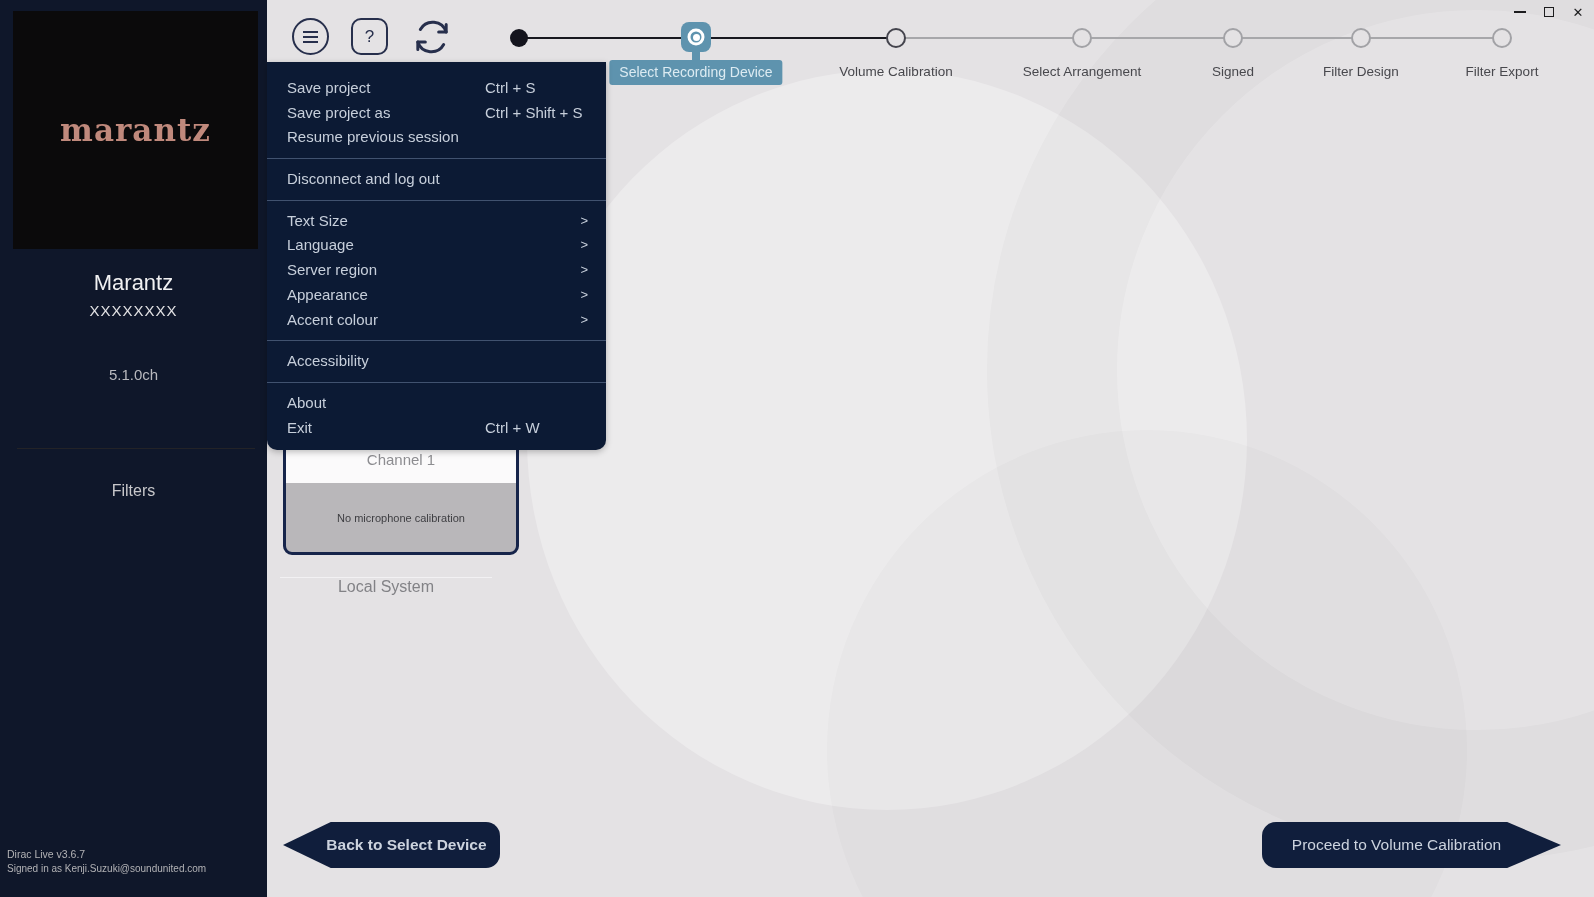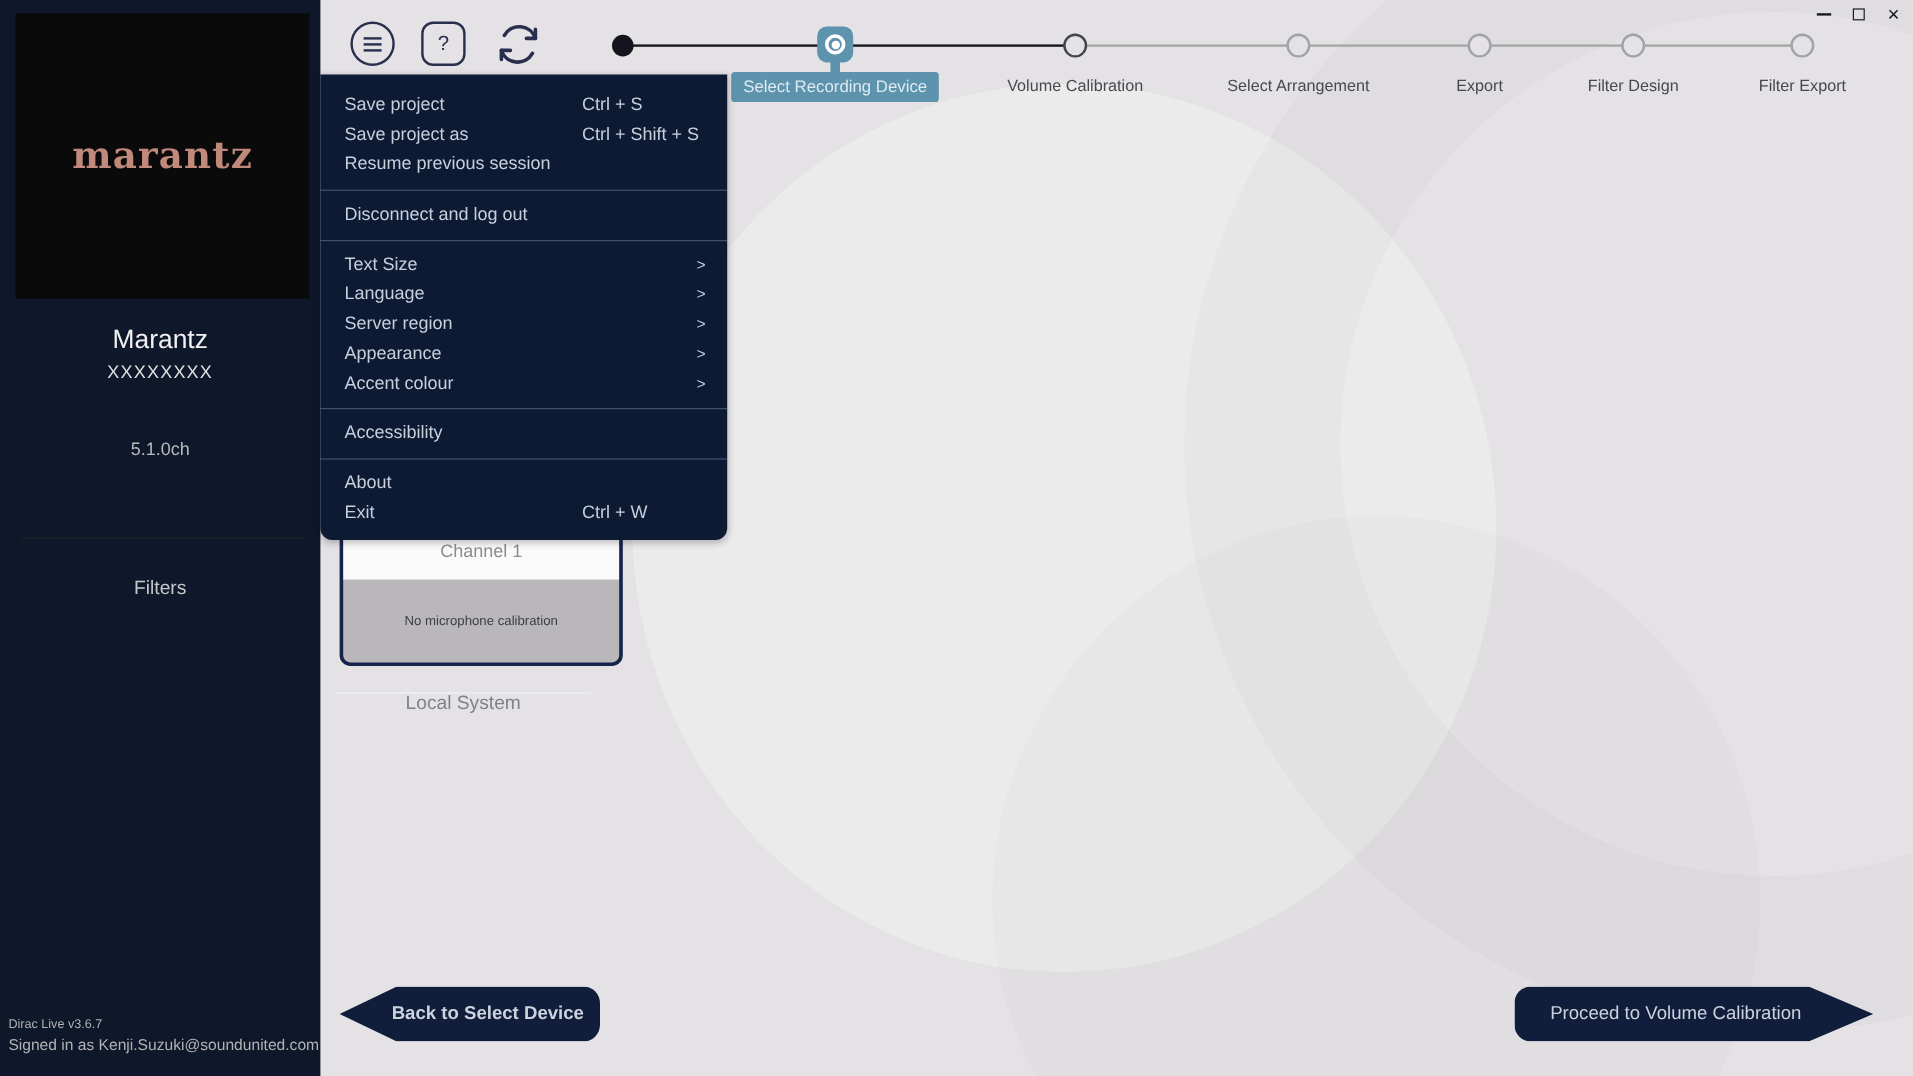--- a/index.html
+++ b/index.html
@@ -27,21 +27,21 @@
     font-size:22px; color:#f1f1f2; }
   .device-model { position:absolute; top:302px; width:267px; text-align:center;
     font-size:15px; color:#e2e2e4; letter-spacing:1px; }
   .device-channels { position:absolute; top:330px; width:267px; text-align:center;
     font-size:15px; color:#b9b9be;margin-top:36px; }
   .sidebar-divider { position:absolute; top:448px; left:17px; width:238px; height:1px;
     background:#232327; }
   .filters-label { position:absolute; top:482px; width:267px; text-align:center;
     font-size:16px; color:#c8c8cb; }
   .app-version { position:absolute; left:7px; top:848px; font-size:10.5px; color:#b2b2b5; }
-  .signed-in   { position:absolute; left:7px; top:863px; font-size:13px; color:#b2b2b5; }
+  .signed-in   { position:absolute; left:7px; top:863px; font-size:10px; color:#b2b2b5; }
 
   
   .main-bg { position:absolute; left:267px; top:0; right:0; bottom:0; overflow:hidden; }
   .wm1 { position:absolute; left:260px; top:70px; width:720px; height:740px;
     border-radius:50%; background:rgba(255,255,255,0.30); }
   .wm2 { position:absolute; left:720px; top:-120px; width:980px; height:980px;
     border-radius:50%; border:130px solid rgba(60,40,60,0.025); }
   .wm3 { position:absolute; left:560px; top:430px; width:640px; height:640px;
     border-radius:50%; background:rgba(60,40,60,0.02); }
 
@@ -187,21 +187,21 @@
   <div class="cur-badge">Select Recording Device</div>
 
   <div class="node node-open node-dark-ring" style="left:896px"></div>
   <div class="node node-open node-gray-ring" style="left:1082px"></div>
   <div class="node node-open node-gray-ring" style="left:1233px"></div>
   <div class="node node-open node-gray-ring" style="left:1361px"></div>
   <div class="node node-open node-gray-ring" style="left:1502px"></div>
 
   <div class="step-label" style="left:896px">Volume Calibration</div>
   <div class="step-label" style="left:1082px">Select Arrangement</div>
-  <div class="step-label" style="left:1233px">Export</div>
+  <div class="step-label" style="left:1233px">Signed</div>
   <div class="step-label" style="left:1361px">Filter Design</div>
   <div class="step-label" style="left:1502px">Filter Export</div>
 </div>
 
 <div class="channel-card">
   <div class="channel-top">Channel 1</div>
   <div class="channel-bottom">No microphone calibration</div>
 </div>
 <div class="system-divider"></div>
 <div class="system-label">Local System</div>

